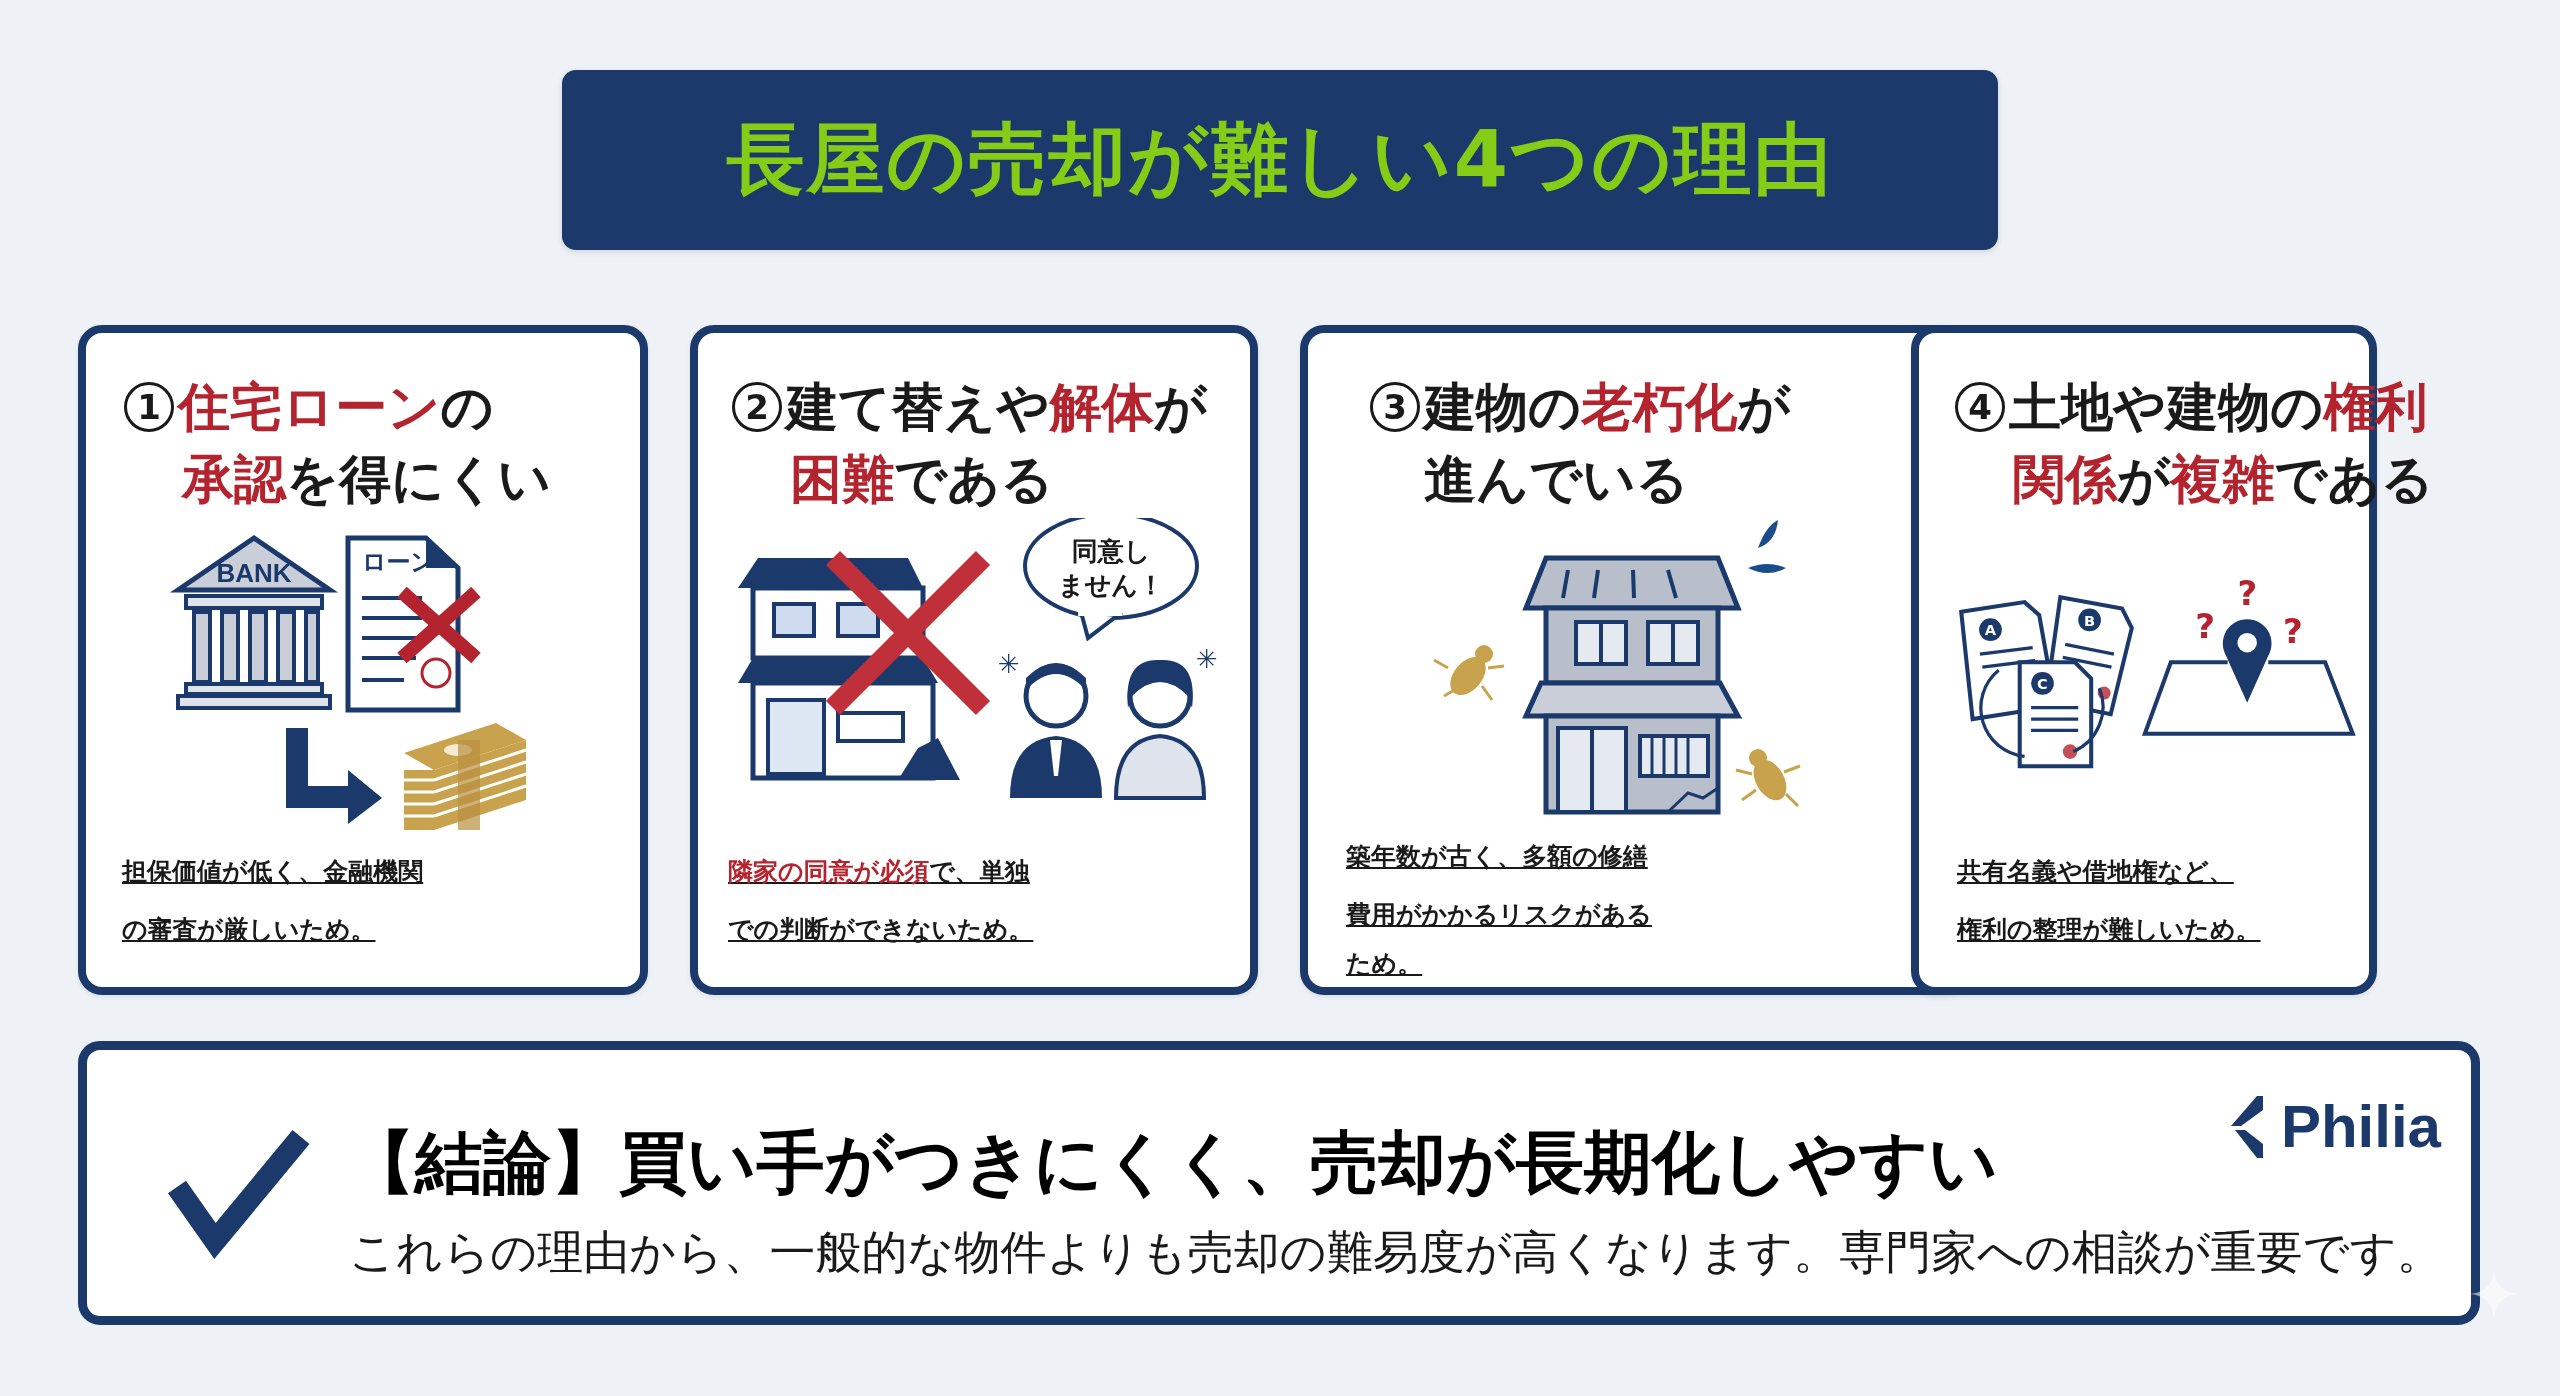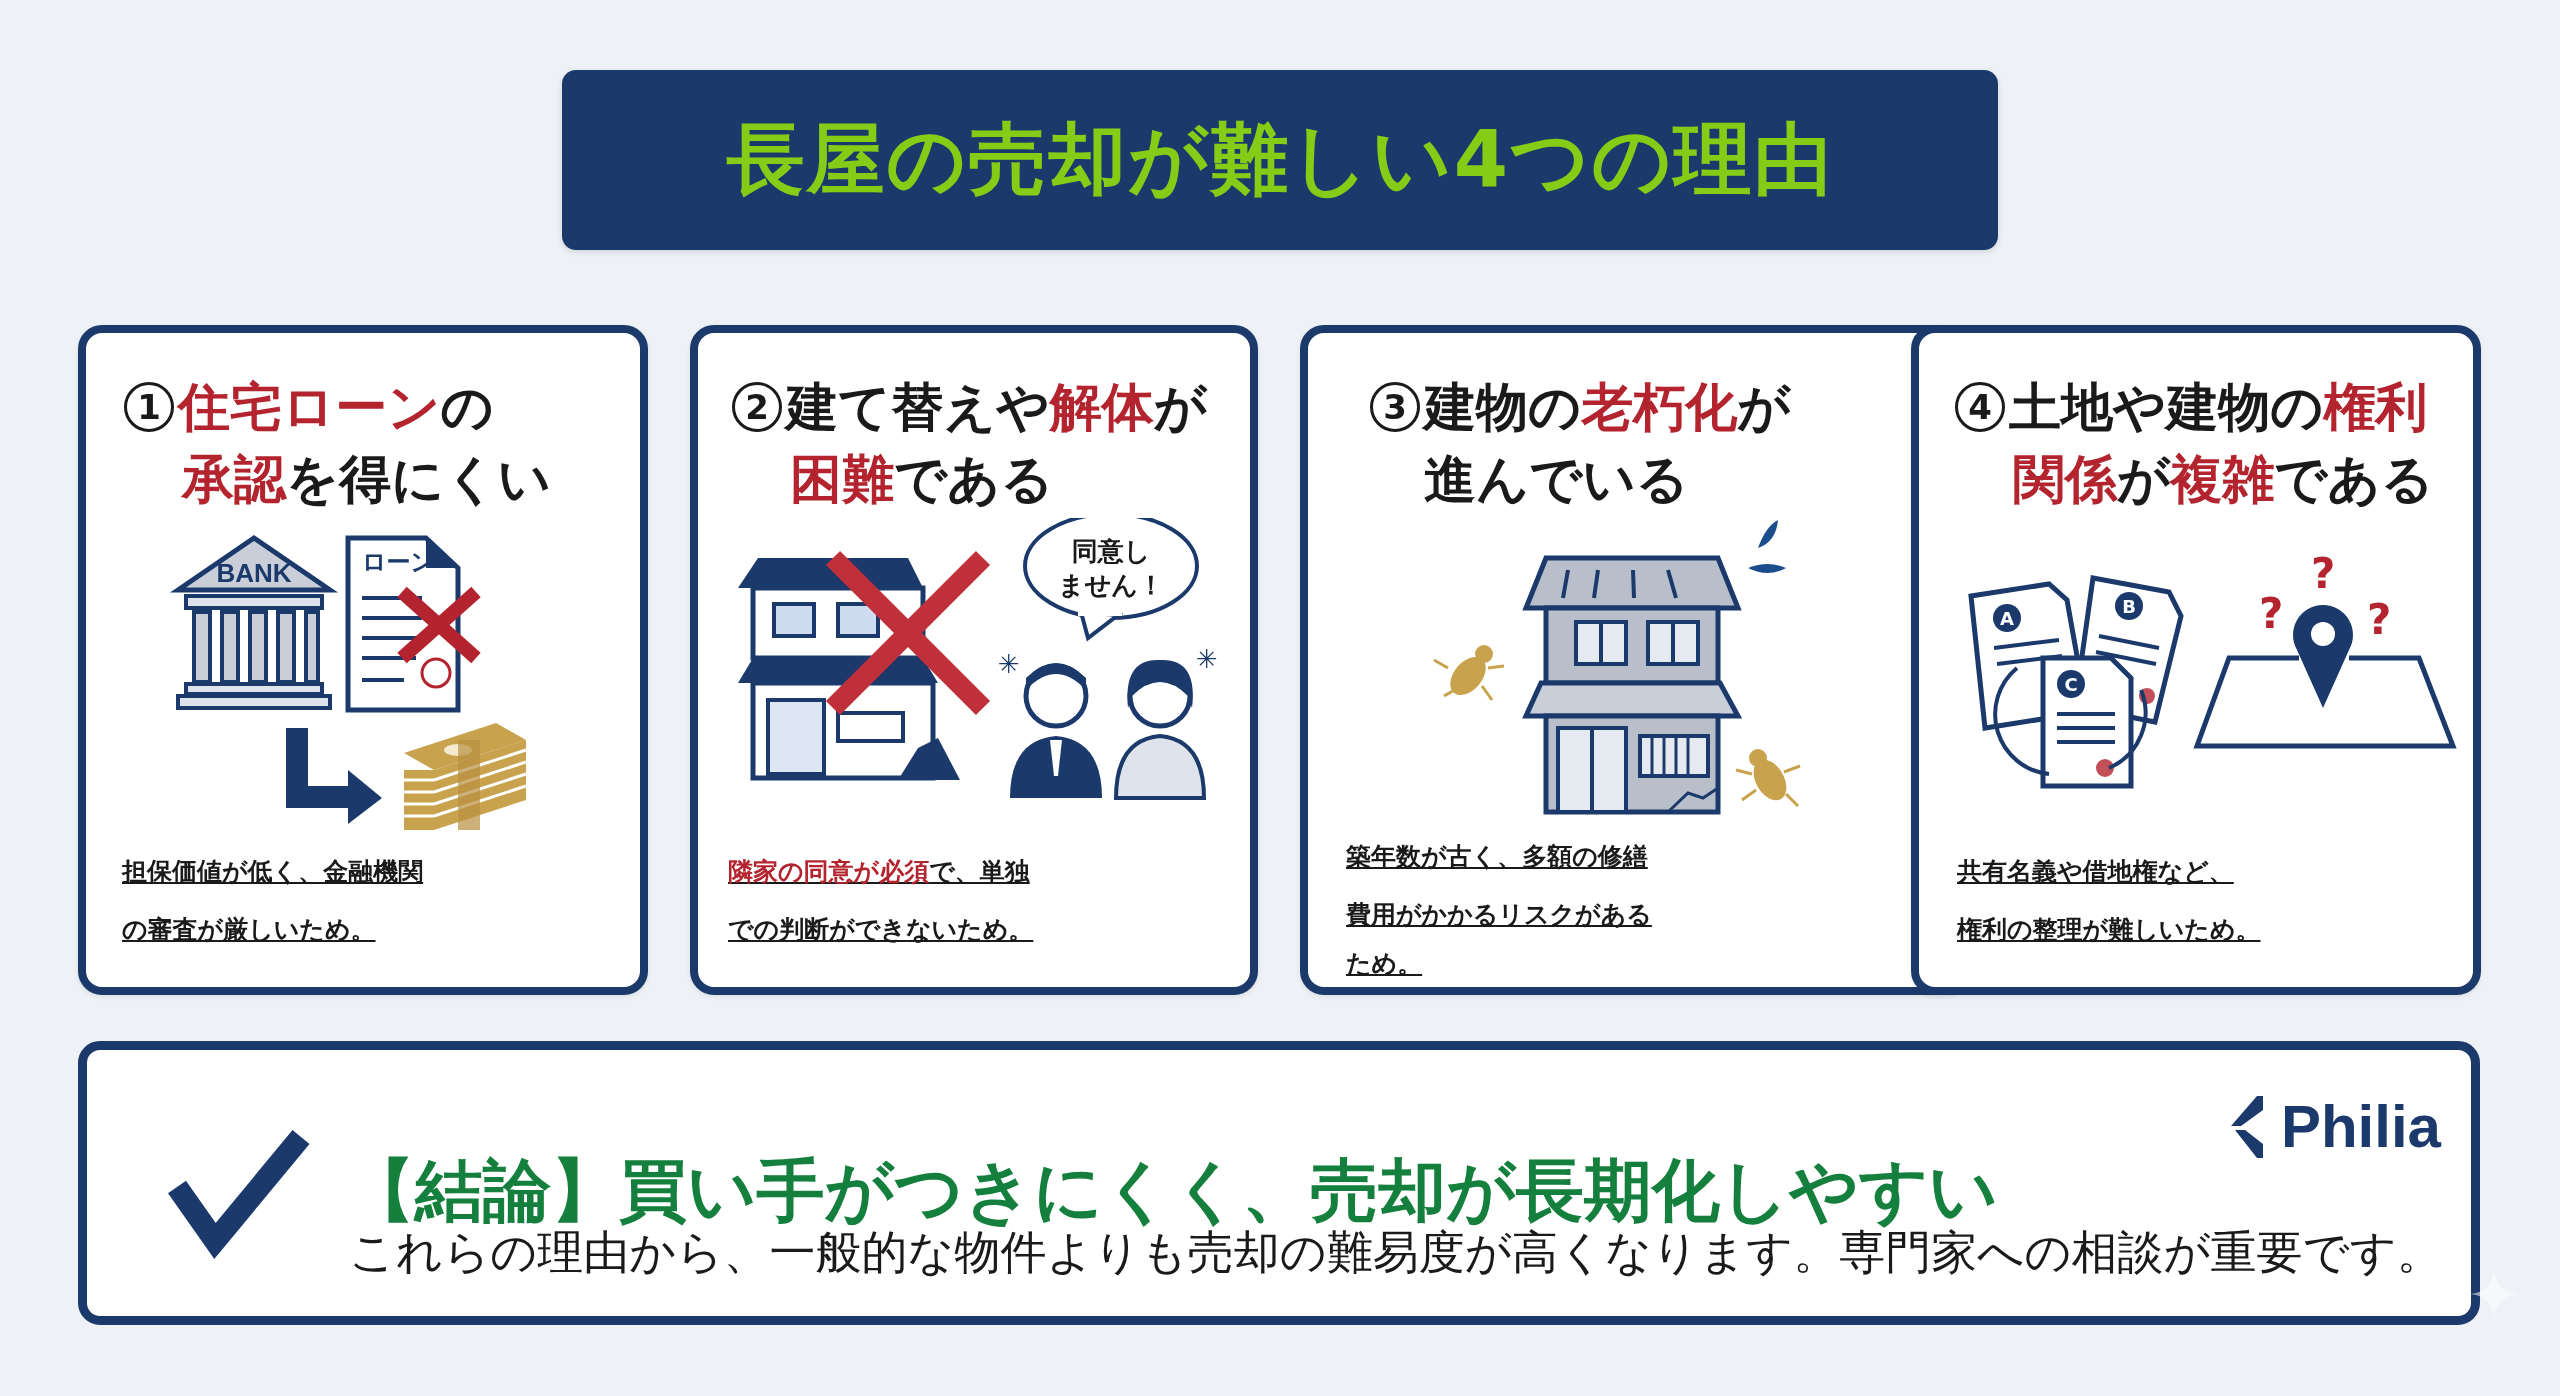--- a/index.html
+++ b/index.html
@@ -76,23 +76,22 @@
   }
   .check-icon {
     position: absolute;
     left: 78px; top: 75px; width: 150px; height: 135px;
   }
   .conclusion-head {
     position: absolute;
     left: 260px; top: 68px;
     font-size: 68px;
     font-weight: bold;
-    color: #15803d;
+    color: #000000;
     white-space: nowrap;
-    margin-top: 28px;
   }
   .conclusion-body {
     position: absolute;
     left: 262px; top: 172px;
     font-size: 46px;
     font-weight: normal;
     color: #1a1a1a;
     white-space: nowrap;
   }
   .logo {
@@ -295,21 +294,21 @@
       </g>
     </svg>
   </div>
   <div class="card-desc" style="left:38px; top:495px;">
     <span class="line">築年数が古く、多額の修繕</span>
     <span class="line">費用がかかるリスクがある</span>
     <span class="line" style="line-height:40px;">ため。</span>
   </div>
 </div>
 
-<div class="card" style="left:1911px; width:570px;">
+<div class="card" style="left:1911px; width:466px;">
   <div class="card-title" style="padding-left:36px;">
     <span class="line">
       <span class="num-circle">4</span><span>土地や建物の</span><span class="red">権利</span>
     </span>
     <span class="line" style="padding-left:58px;">
       <span class="red">関係</span><span>が</span><span class="red">複雑</span><span>である</span>
     </span>
   </div>
   <div class="card-illus">
     <svg viewBox="0 0 554 325">

